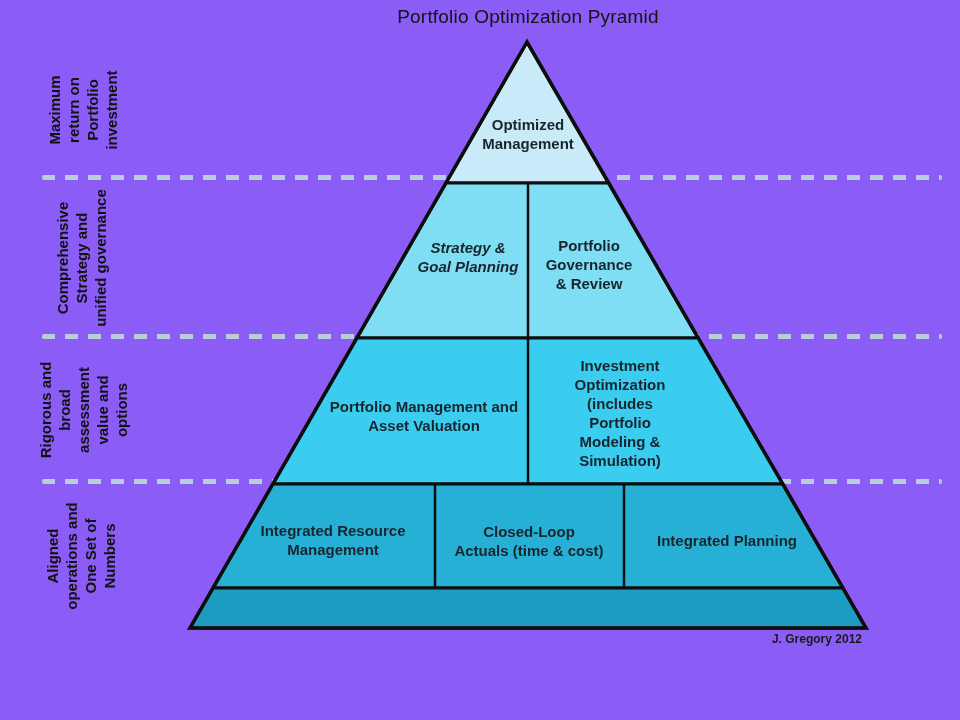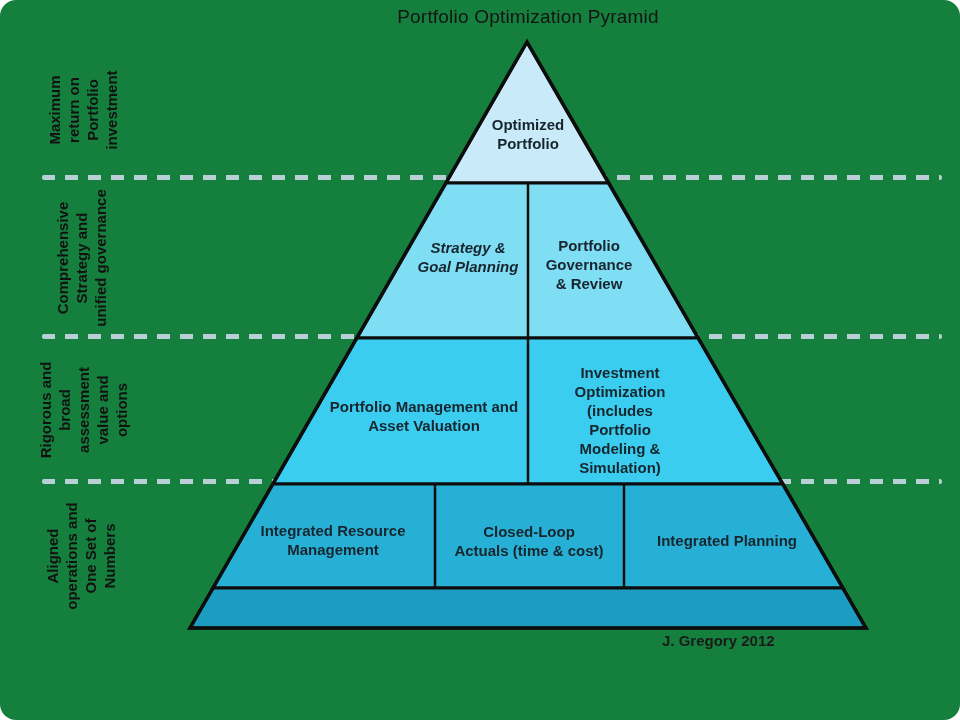--- a/index.html
+++ b/index.html
@@ -1,40 +1,40 @@
 <!DOCTYPE html>
 <html><head>
 <meta charset="utf-8">
 <style>
   html,body{margin:0;padding:0;background:#ffffff;}
   #stage{
-    position:relative;width:960px;height:720px;background:#15803d;overflow:hidden;
-    font-family:"Liberation Sans","DejaVu Sans",sans-serif;color:#1b2a33;border-radius:16px;
+    position:relative;width:960px;height:720px;background:#8b5cf6;overflow:hidden;
+    font-family:"Liberation Sans","DejaVu Sans",sans-serif;color:#1b2a33;
   }
   .title{
     position:absolute;left:328px;top:6px;width:400px;text-align:center;
     font-size:19px;font-weight:400;color:#141414;letter-spacing:.2px;white-space:pre;
   }
   .dash-line{
     position:absolute;left:42px;width:900px;height:5px;border-radius:2px;z-index:1;
   }
   #pyramid-svg{position:absolute;left:0;top:0;z-index:2;}
   .cell-text{
     position:absolute;z-index:3;transform:translate(-50%,-50%);
     text-align:center;font-size:15px;font-weight:600;line-height:19px;
     white-space:pre-wrap;color:#17262e;
   }
   .side-label{
     position:absolute;z-index:3;transform:translate(-50%,-50%) rotate(-90deg);
     text-align:center;font-size:15px;font-weight:600;line-height:19px;
     white-space:pre-wrap;color:#121212;
   }
   .attribution{
-    position:absolute;left:662px;top:632px;width:200px;z-index:3;
-    font-size:15px;font-weight:700;color:#1a1a1a;white-space:pre;
+    position:absolute;left:662px;top:632px;width:200px;text-align:right;z-index:3;
+    font-size:12px;font-weight:700;color:#1a1a1a;white-space:pre;
   }
 </style>
 </head>
 <body>
 
 <div id="stage">
 
   <div class="title">Portfolio Optimization Pyramid</div>
 
   <div class="dash-line" style="top: 175px; background: repeating-linear-gradient(90deg, rgb(183, 207, 213) 0px, rgb(183, 207, 213) 13px, transparent 13px, transparent 23px);"></div>
@@ -65,31 +65,31 @@
 broad
 assessment
 value and
 options</div>
   <div class="side-label" style="left:81px;top:556px;">Aligned
 operations and
 One Set of
 Numbers</div>
 
   <div class="cell-text" style="left:528px;top:134px;">Optimized
-Portfolio</div>
+Management</div>
 
   <div class="cell-text" style="left:468px;top:257px;font-style:italic;">Strategy &amp;
 Goal Planning</div>
   <div class="cell-text" style="left:589px;top:264px;">Portfolio
 Governance
 &amp; Review</div>
 
   <div class="cell-text" style="left:424px;top:416px;text-align:center;">Portfolio Management and
 Asset Valuation</div>
-  <div class="cell-text" style="left:620px;top:413px;margin-top:7px;">Investment
+  <div class="cell-text" style="left:620px;top:413px;">Investment
 Optimization
 (includes
 Portfolio
 Modeling &amp;
 Simulation)</div>
 
   <div class="cell-text" style="left:529px;top:541px;">Closed-Loop
 Actuals (time &amp; cost)</div>
   <div class="cell-text" style="left:333px;top:540px;">Integrated Resource
 Management</div>

